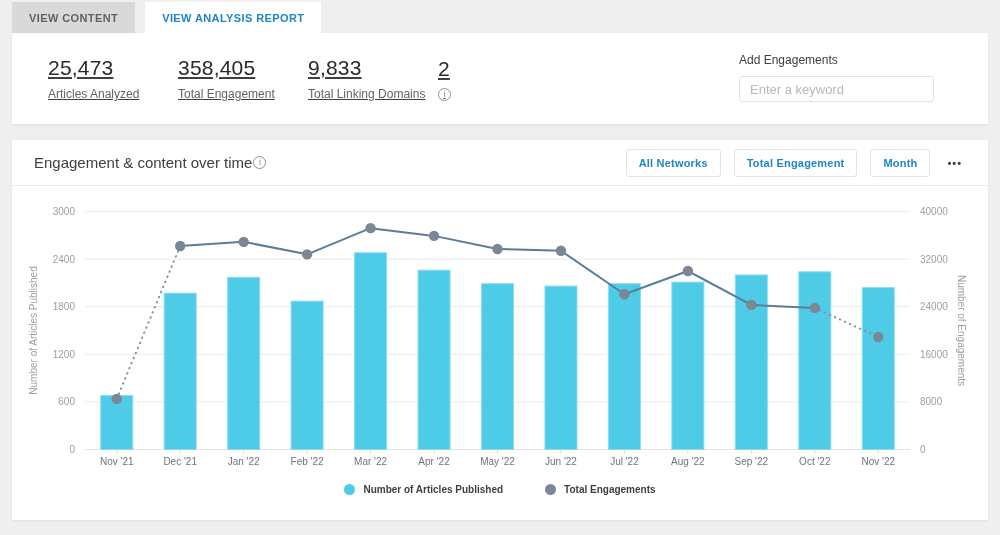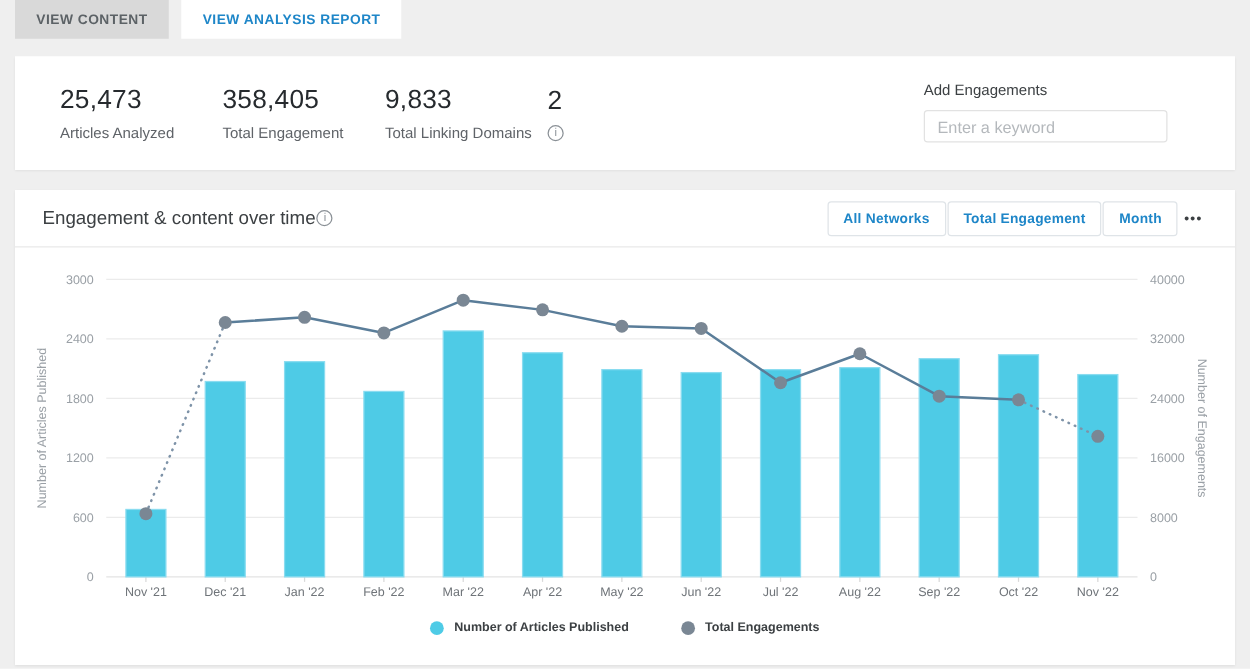--- a/index.html
+++ b/index.html
@@ -5,38 +5,38 @@
   * { box-sizing: border-box; margin: 0; padding: 0; }
   html,body { width:1000px; height:535px; }
   body {
     background:#efefef;
     font-family:"Liberation Sans", sans-serif;
     color:#3c4043;
     position:relative;
     overflow:hidden;
   }
   
-  .tabstrip { display:flex; align-items:flex-start; height:45px; padding-left:12px; position:relative; }
+  .tabstrip { display:flex; align-items:flex-end; height:33px; padding-left:12px; position:relative; }
   .tab {
     font-size:11px; font-weight:bold; letter-spacing:.4px;
     padding:10px 17px 9px; cursor:pointer; white-space:nowrap;
   }
   .tab.inactive { background:#d9d9d9; color:#5c6266; margin-right:10px; }
   .tab.active   { background:#ffffff; color:#1e86c8; }
   .export-btn {
     position:absolute; top:5px; right:13px;
     background:#fff; border:1px solid #c9d6de; border-radius:3px;
     color:#1e86c8; font-size:11px; font-weight:bold; letter-spacing:.3px;
     padding:6px 11px; cursor:pointer;
   }
   
   .stats-card {
     margin:0 12px; background:#fff; height:91px;
     box-shadow:0 1px 2px rgba(0,0,0,.07);
-    display:flex; align-items:center; padding-left:36px; position:relative;
+    display:flex; align-items:center; padding-left:36px; position:relative;text-decoration:underline;
   }
   .stat { width:130px; }
   .stat-value { font-size:21px; color:#262a2e; letter-spacing:.2px; }
   .stat-label { font-size:12px; color:#5f6368; margin-top:7px; display:flex; align-items:center; gap:5px; }
   .info-icon {
     display:inline-flex; width:13px; height:13px; flex:0 0 13px;
     border:1px solid #8a9096; border-radius:50%; color:#8a9096;
     font-size:9px; line-height:1; align-items:center; justify-content:center;
   }
   .comparison { position:absolute; right:54px; top:20px; width:195px; }
@@ -49,21 +49,21 @@
   
   .chart-card {
     margin:16px 12px 0; background:#fff; height:380px;
     box-shadow:0 1px 2px rgba(0,0,0,.07);
   }
   .chart-header {
     height:46px; display:flex; align-items:center; padding:0 22px;
     border-bottom:1px solid #e9e9e9;
   }
   .chart-title { font-size:15px; color:#3c4043; display:flex; align-items:center; gap:1px; }
-  .chart-controls { margin-left:auto; display:flex; align-items:center; gap:1px;justify-content:space-between; }
+  .chart-controls { margin-left:auto; display:flex; align-items:center; gap:13px;justify-content:space-between; }
   .chart-btn {
     background:#fff; border:1px solid #dfe4e8; border-radius:3px;
     color:#1e86c8; font-size:11px; font-weight:bold; letter-spacing:.2px;
     padding:7px 12px; cursor:pointer; white-space:nowrap;
   }
   .menu-dots { font-size:11px; font-weight:bold; color:#3c4043; letter-spacing:1px; padding:0 4px; cursor:pointer; }
   .chart-area { position:relative; padding-top:10px; }
   svg text { font-family:"Liberation Sans", sans-serif; }
   .legend { display:flex; justify-content:center; align-items:center; gap:42px; margin-top:4px; }
   .legend-item { display:flex; align-items:center; gap:8px; cursor:pointer; }

